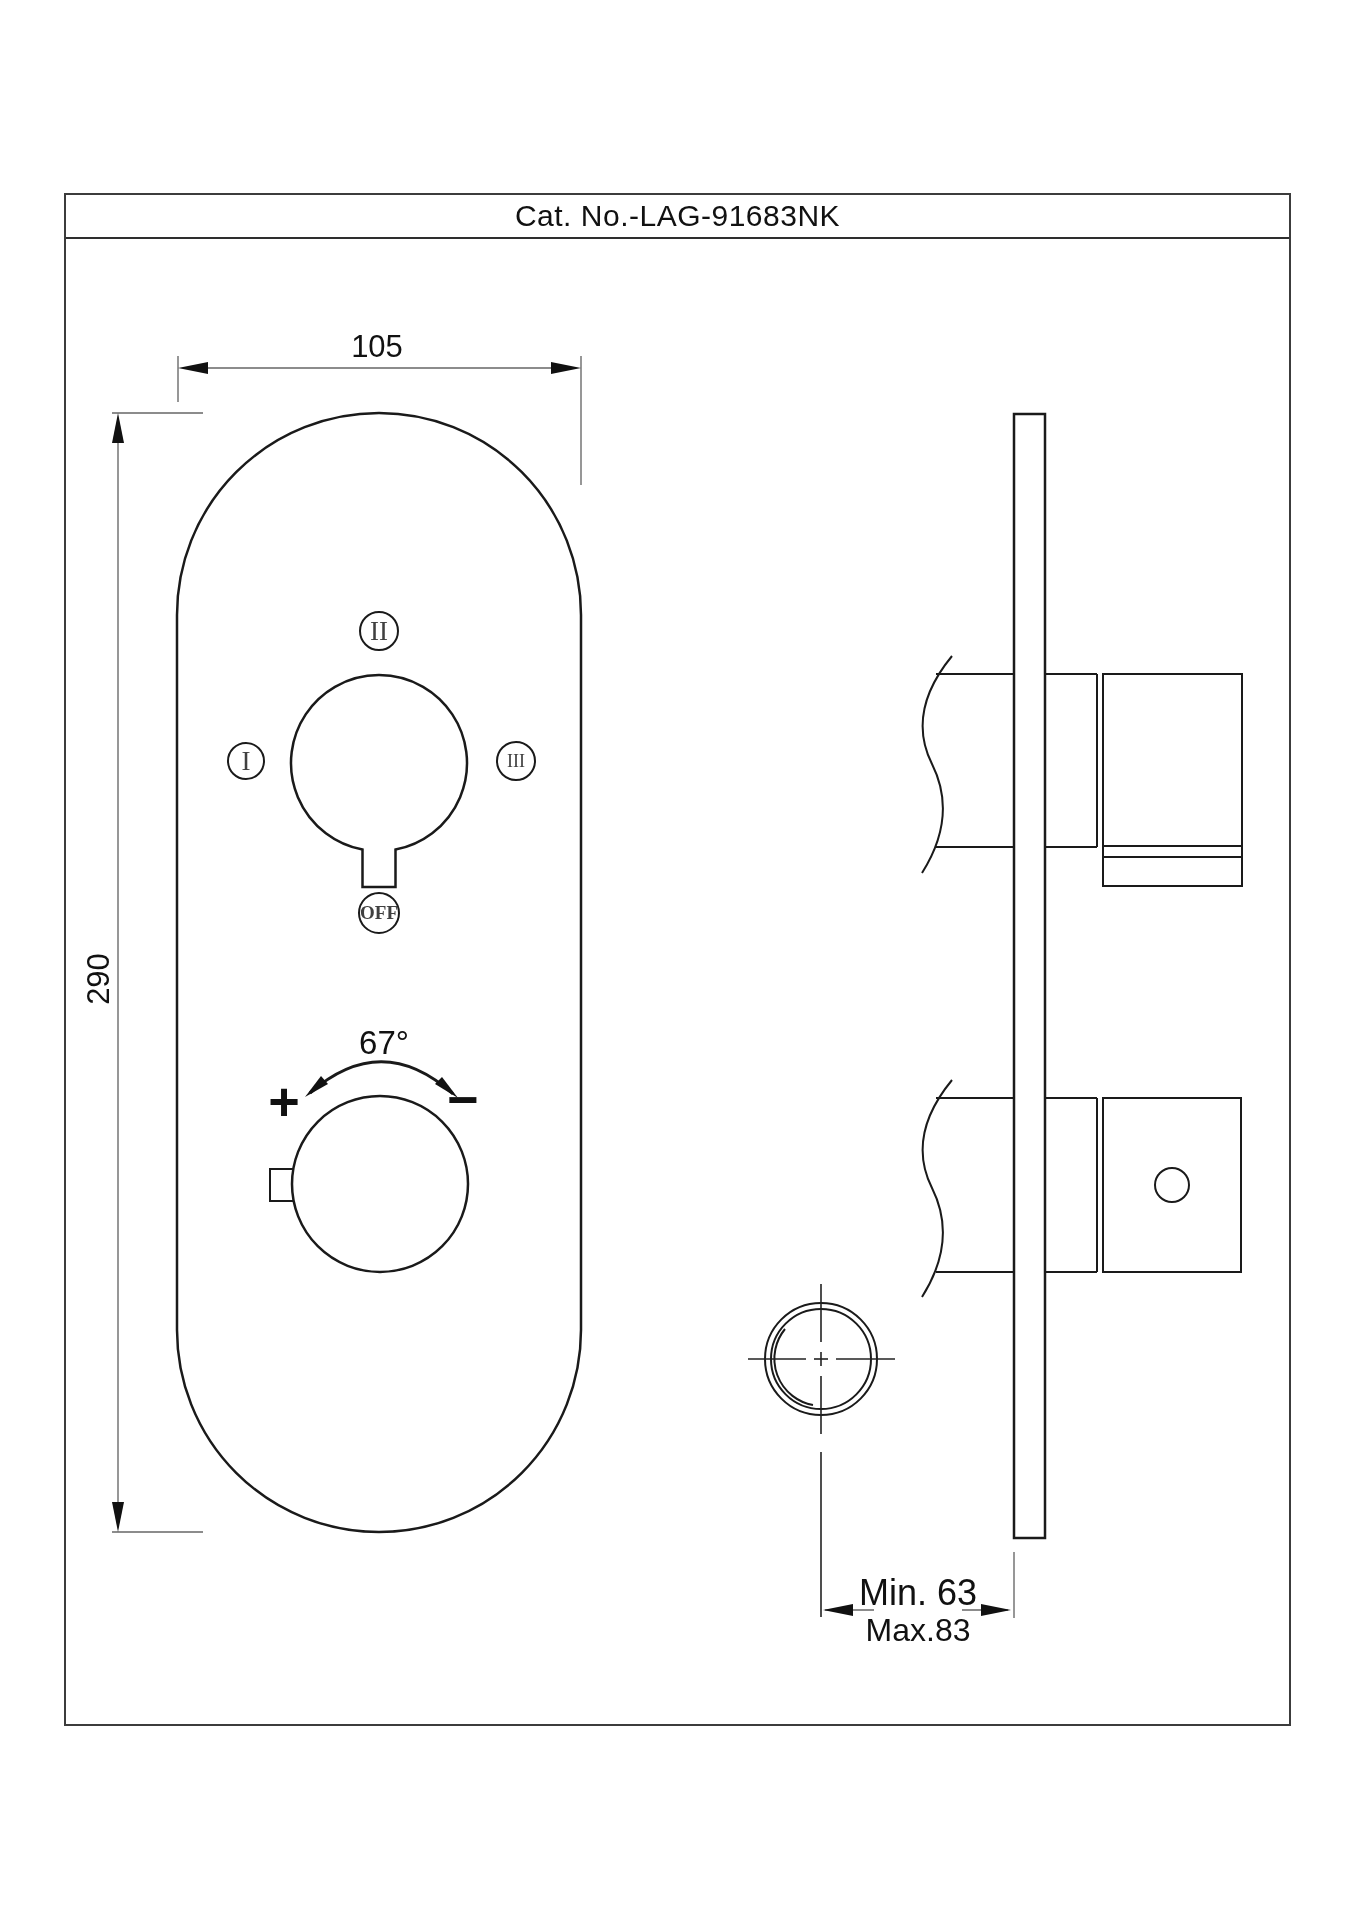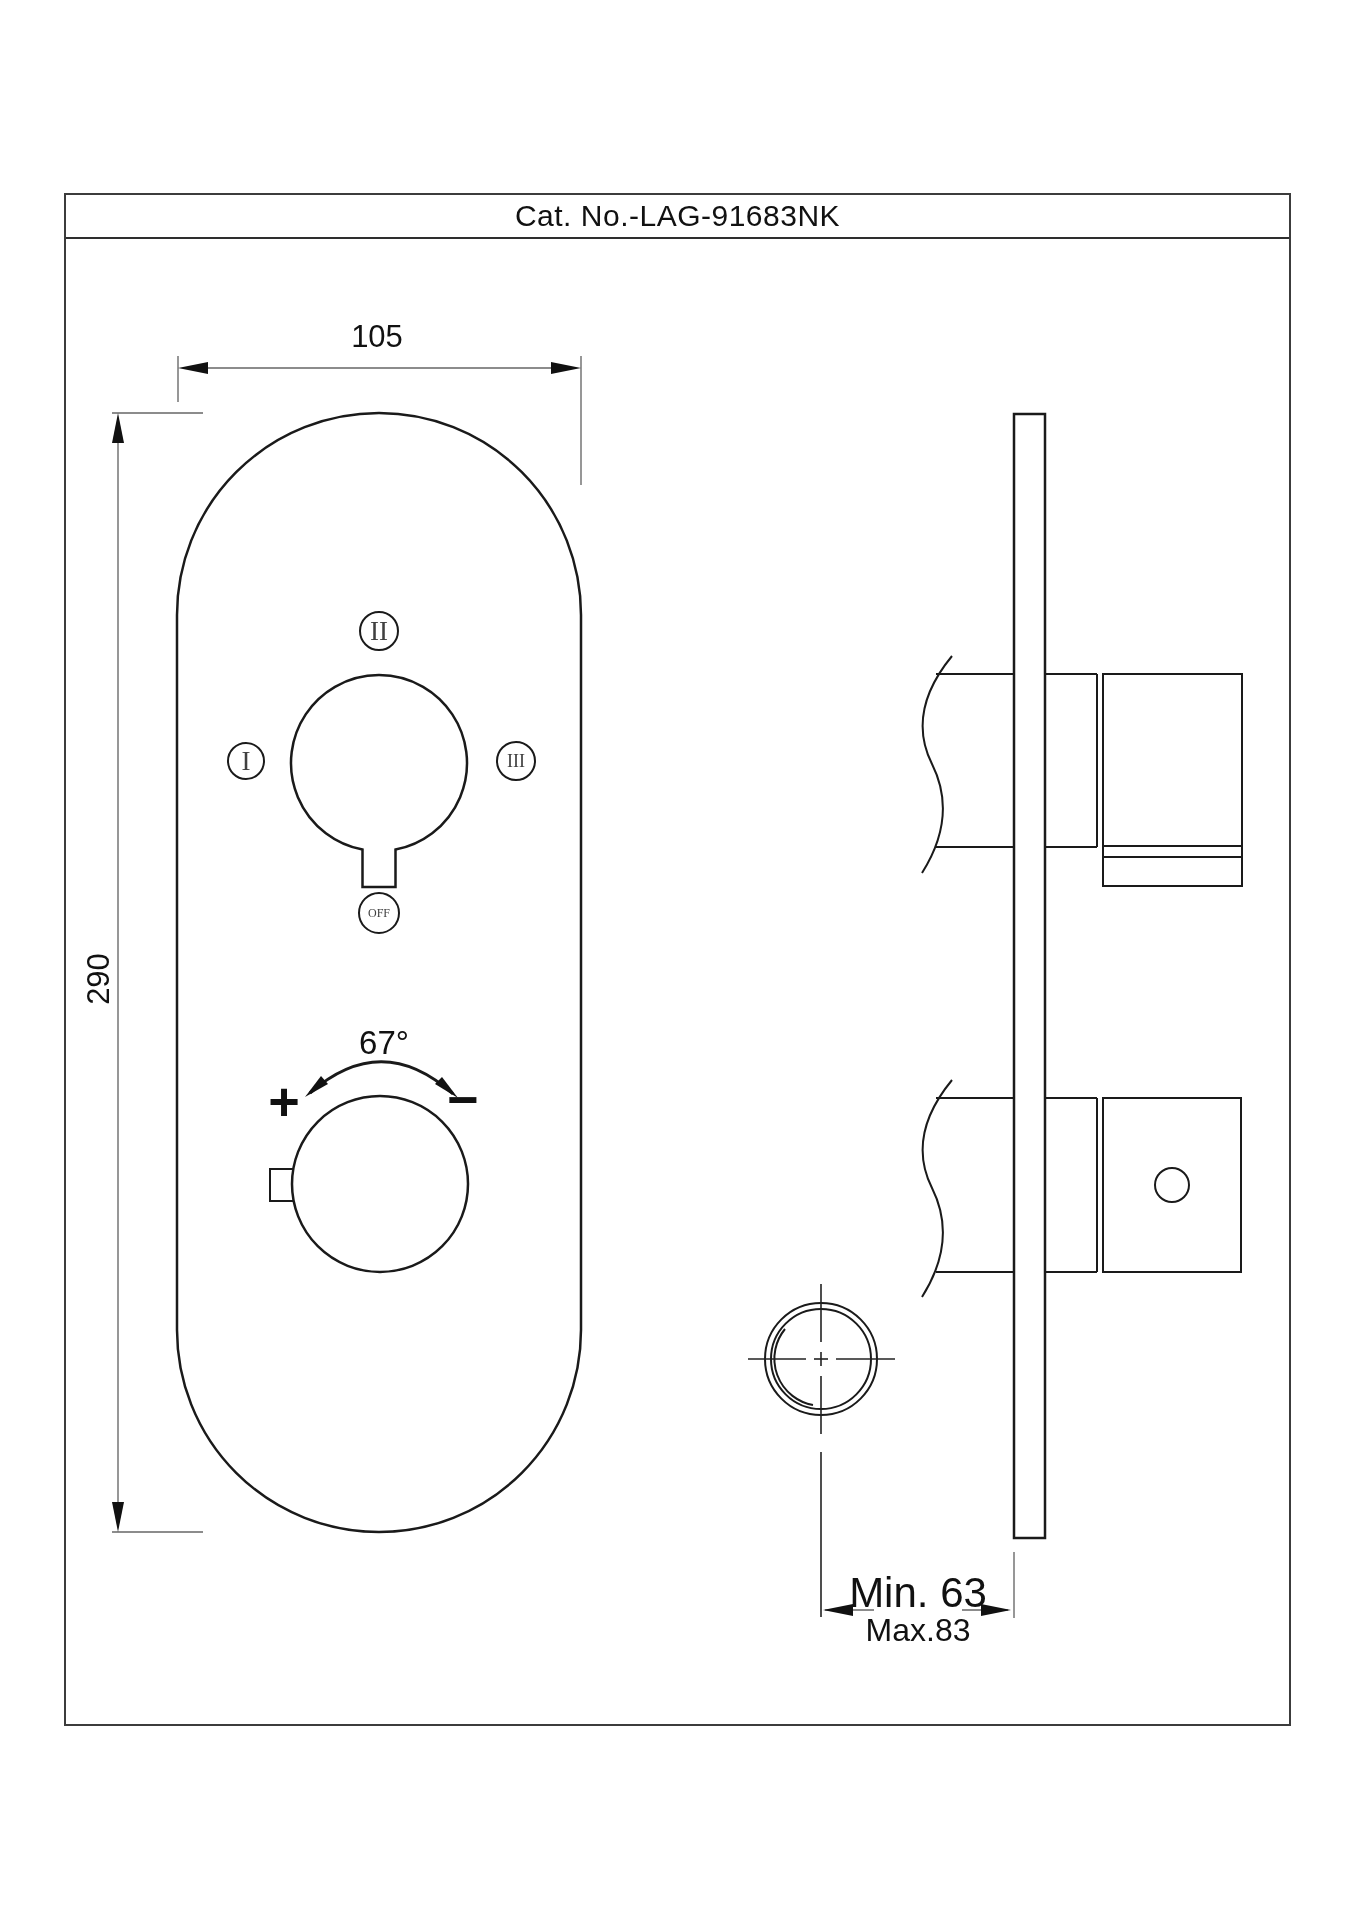--- a/index.html
+++ b/index.html
@@ -103,28 +103,28 @@
       <line x1="821" y1="1452" x2="821" y2="1617" class="cl"></line>
 
       <line x1="1014" y1="1552" x2="1014" y2="1618" class="dim"></line>
       <line x1="825" y1="1610" x2="874" y2="1610" class="dim"></line>
       <line x1="962" y1="1610" x2="1008" y2="1610" class="dim"></line>
       <polygon points="823,1610 853,1604 853,1616" fill="#111"></polygon>
       <polygon points="1011,1610 981,1604 981,1616" fill="#111"></polygon>
     </g>
   </svg>
 
-  <div class="label" style="left:377px;top:337px;">105</div>
+  <div class="label" style="left:377px;top:347px;">105</div>
   <div class="label rot" style="left:99px;top:979px;">290</div>
 
   <div class="pos-circle" style="left:246px;top:761px;width:38px;height:38px;font-size:27px;">I</div>
   <div class="pos-circle" style="left:379px;top:631px;width:40px;height:40px;font-size:27px;">II</div>
   <div class="pos-circle" style="left:516px;top:761px;width:40px;height:40px;font-size:18px;">III</div>
-  <div class="pos-circle" style="left:379px;top:913px;width:42px;height:42px;font-size:12px;">OFF</div>
+  <div class="pos-circle" style="left:379px;top:913px;width:42px;height:42px;font-size:19px;font-weight:bold;">OFF</div>
 
   <div class="label" style="left:384px;top:1043px;font-size:33px;">67°</div>
   <div class="label big" style="left:284px;top:1101px;">+</div>
   <div class="label big" style="left:463px;top:1099px;">−</div>
 
-  <div class="label" style="left:918px;top:1593px;font-size:42px;">Min. 63</div>
+  <div class="label" style="left:918px;top:1593px;font-size:36px;">Min. 63</div>
   <div class="label" style="left:918px;top:1630px;font-size:32px;">Max.83</div>
 
 </div>
 
 </body></html>

